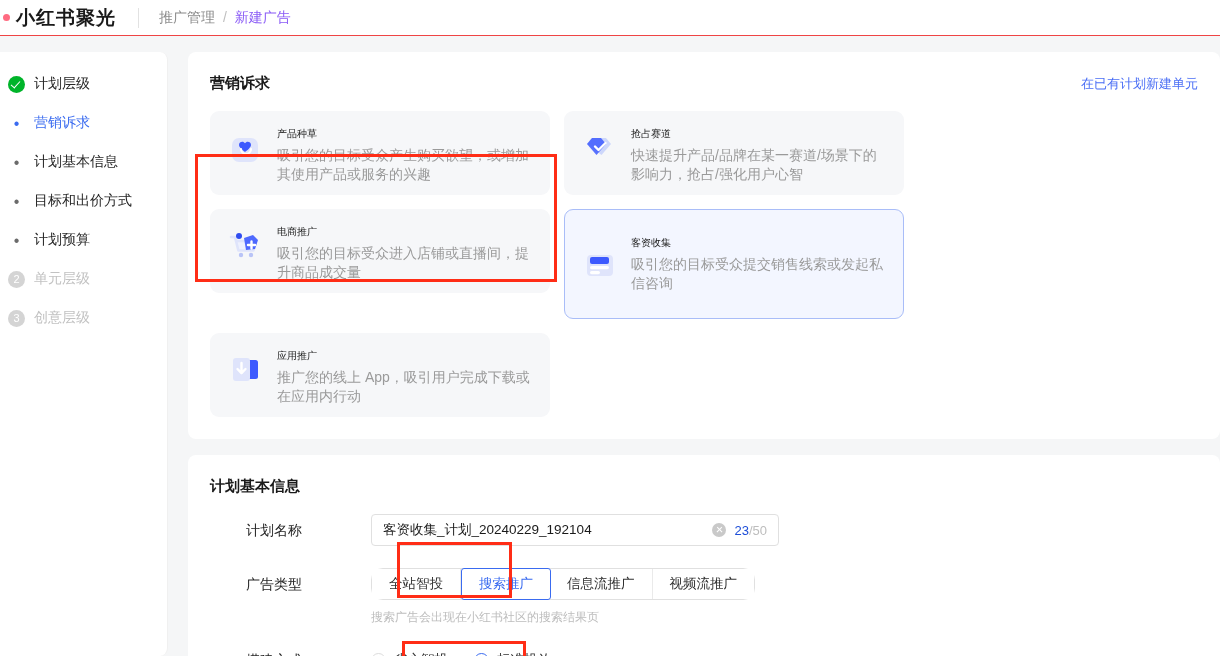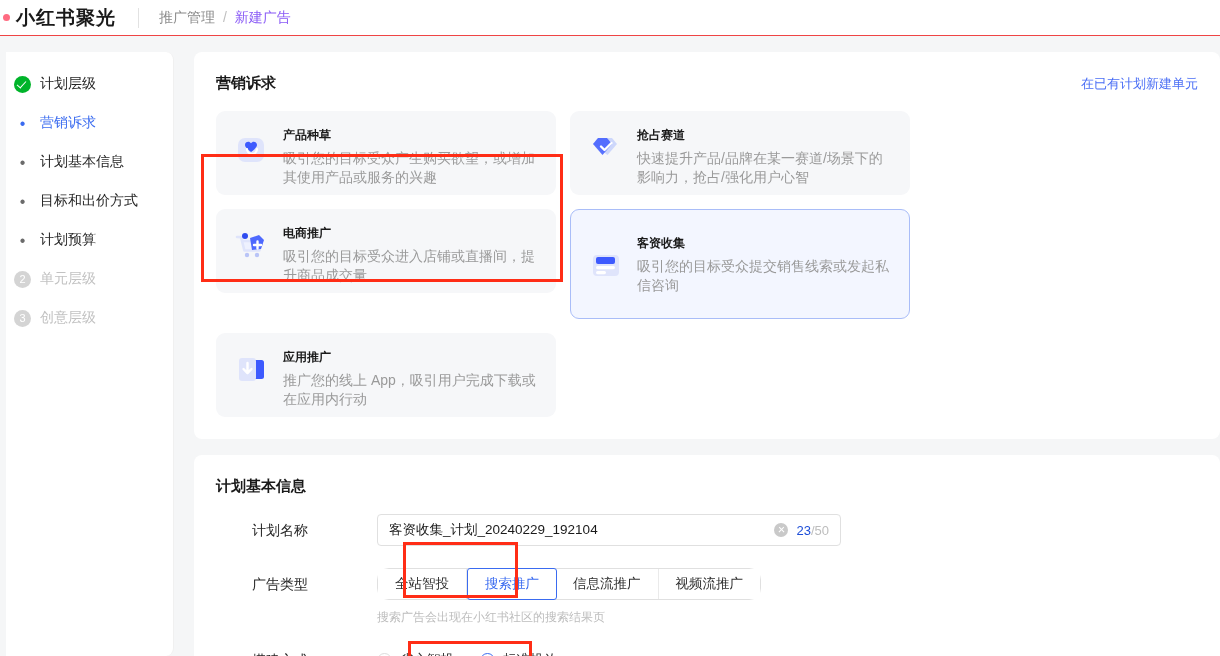--- a/index.html
+++ b/index.html
@@ -47,21 +47,20 @@
     white-space: nowrap;
   }
   .crumb-sep { color: #bfbfbf; margin: 0 4px; }
   .crumb-current { color: #8b5cf6; font-weight: 400; }
 
   
   .layout {
     display: flex;
     height: calc(656px - 36px - 16px);
     margin-top: 16px;
-    padding-left: 6px;
   }
 
   
   .sidebar {
     width: 168px;
     flex: none;
     background: #ffffff;
     border-radius: 0 8px 8px 0;
     padding: 22px 0 0 0;
     border-right: 1px solid #f0f0f0;
@@ -169,21 +168,21 @@
     padding: 14px 14px 14px 16px;
     cursor: pointer;
   }
   .obj-card.selected {
     background: #f3f6ff;
     border-color: #a9bdf8;
   }
   .obj-card.selected.tall { height: 110px; align-items: center; }
   .obj-icon { width: 38px; height: 38px; flex: none; margin-right: 12px; margin-top: 2px; }
   .obj-texts { padding-top: 1px; }
-  .obj-name { font-size: 12px; font-weight: 700; color: #1a1a1a; margin-bottom: 5px; }
+  .obj-name { font-size: 10px; font-weight: 400; color: #1a1a1a; margin-bottom: 5px; }
   .obj-desc { font-size: 14px; color: #9a9a9a; line-height: 19px; }
 
   
   .anno {
     position: absolute;
     border: 3px solid #ff2d16;
     pointer-events: none;
     z-index: 5;
   }
 
@@ -195,21 +194,21 @@
     margin-left: 36px;
   }
   .form-label {
     width: 125px;
     flex: none;
     font-size: 14px;
     color: #262626;
     line-height: 32px;
   }
   .text-input {
-    width: 464px;
+    width: 408px;
     height: 32px;
     border: 1px solid #e0e0e0;
     border-radius: 4px;
     display: flex;
     align-items: center;
     padding: 0 11px;
     background: #fff;
   }
   .text-input input {
     flex: 1;

